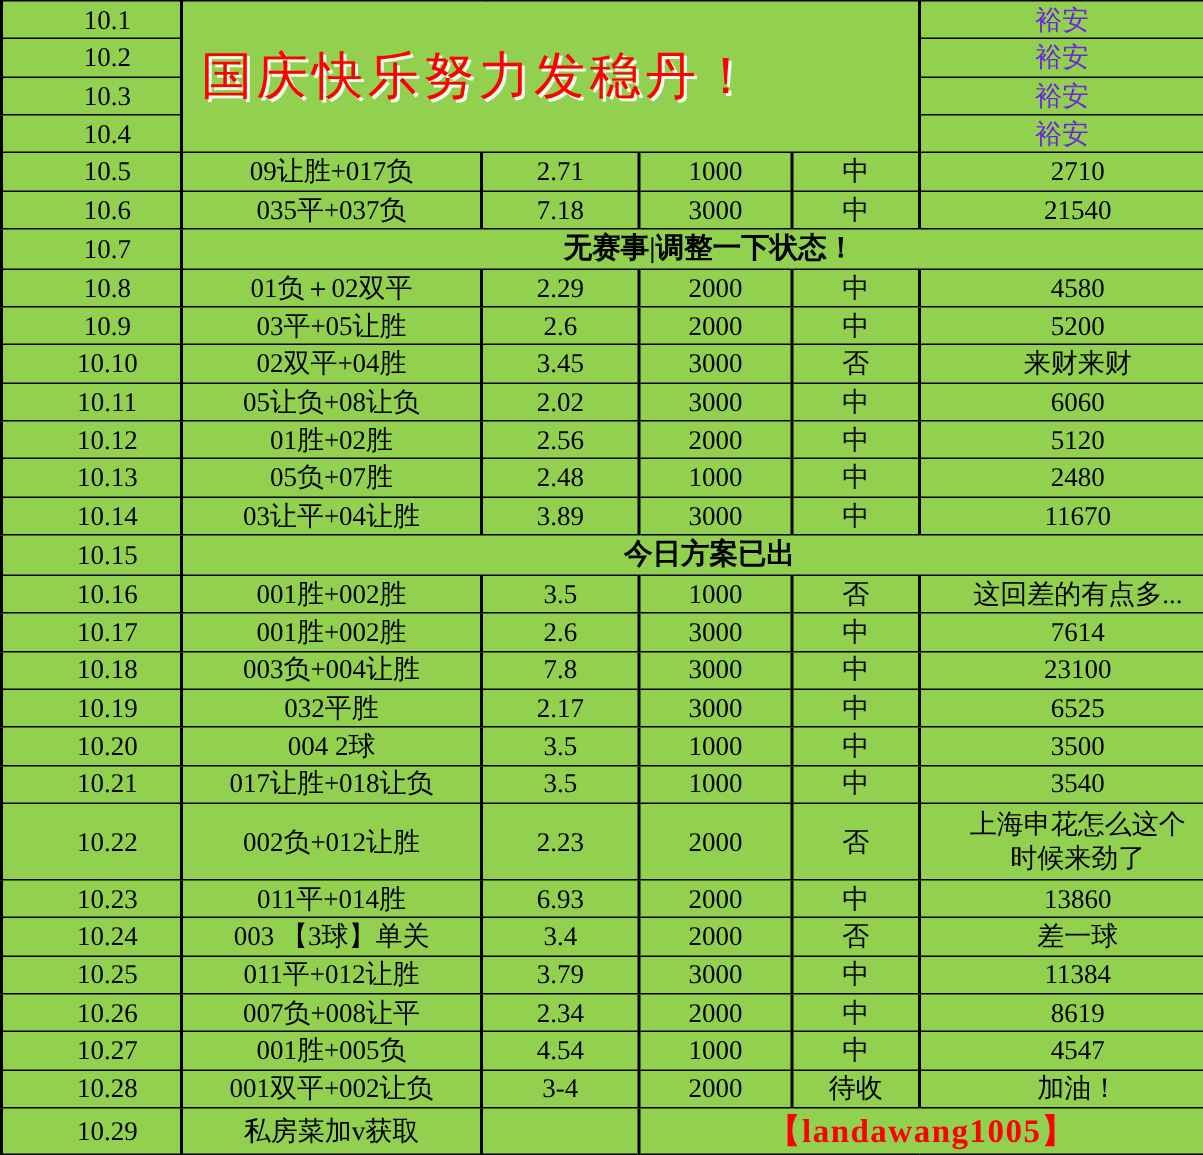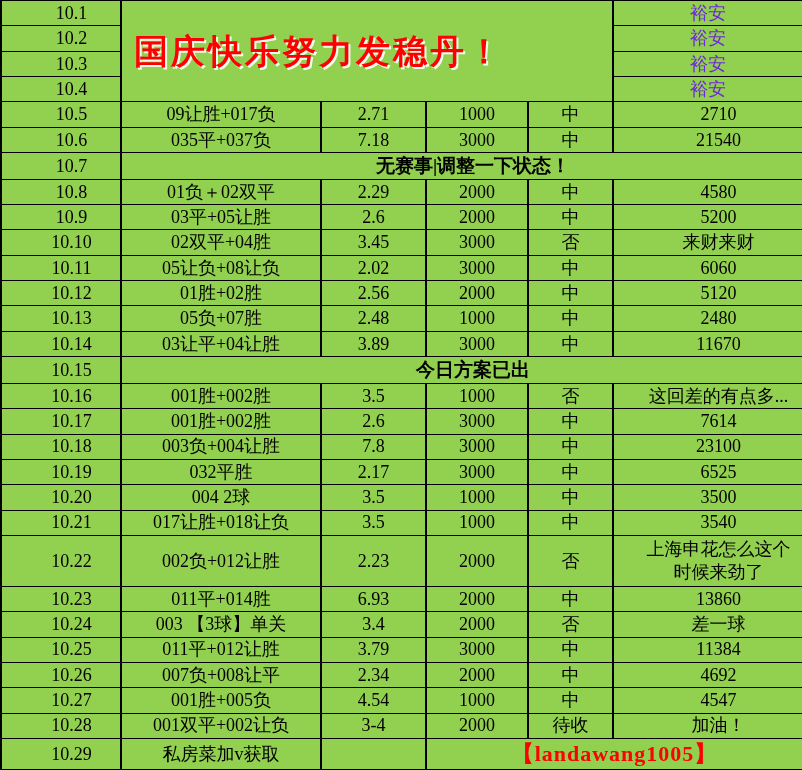--- a/index.html
+++ b/index.html
@@ -12,21 +12,21 @@
   }
   td{
     border:1px solid #000000;
     border-left-width:2px;border-right-width:2px;
     text-align:center;vertical-align:middle;
     font-size:18px;color:#000000;
     padding:0 2px;overflow:hidden;line-height:1.15;
   }
   td.date{font-size:18px;padding-left:23px;}
   td.title{
-    color:#FF0000;font-size:34px;font-weight:700;letter-spacing:3px;
+    color:#FF0000;font-size:34px;font-weight:400;letter-spacing:3px;
     text-align:left;padding-left:12px;
     text-shadow:2px 2px 0 rgba(255,255,255,0.9);
   }
   td.tag{color:#6d28d9;font-size:18px;}
   td.note{font-weight:700;font-size:19px;padding-left:24px;}
   td.result{font-size:18px;}
   td.ret{font-size:18px;padding-left:23px;}
   td.redfoot{color:#FF0000;font-size:22px;font-weight:700;letter-spacing:1px;margin-top:36px;}
   tr.tall{height:51px;}
   td.wrap2{white-space:pre-line;line-height:1.25;margin-left:48px;}
@@ -221,21 +221,21 @@
         <td class="stake">3000</td>
         <td class="result">中</td>
         <td class="ret">11384</td>
       </tr>
       <tr>
         <td class="date">10.26</td>
         <td class="bet">007负+008让平</td>
         <td class="odds">2.34</td>
         <td class="stake">2000</td>
         <td class="result">中</td>
-        <td class="ret">4692</td>
+        <td class="ret">8619</td>
       </tr>
       <tr>
         <td class="date">10.27</td>
         <td class="bet">001胜+005负</td>
         <td class="odds">4.54</td>
         <td class="stake">1000</td>
         <td class="result">中</td>
         <td class="ret">4547</td>
       </tr>
       <tr>

